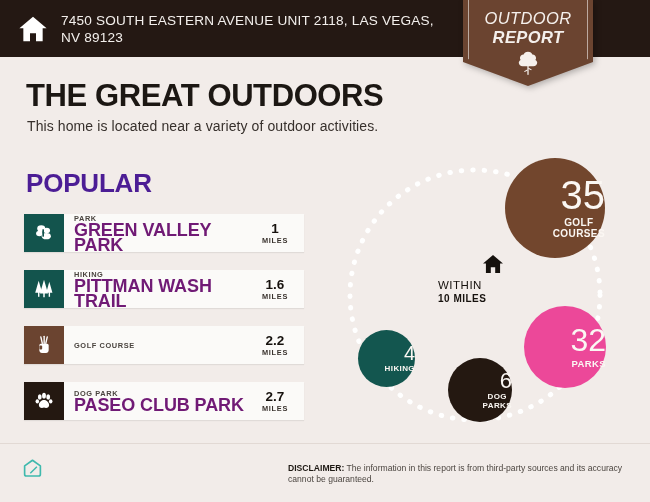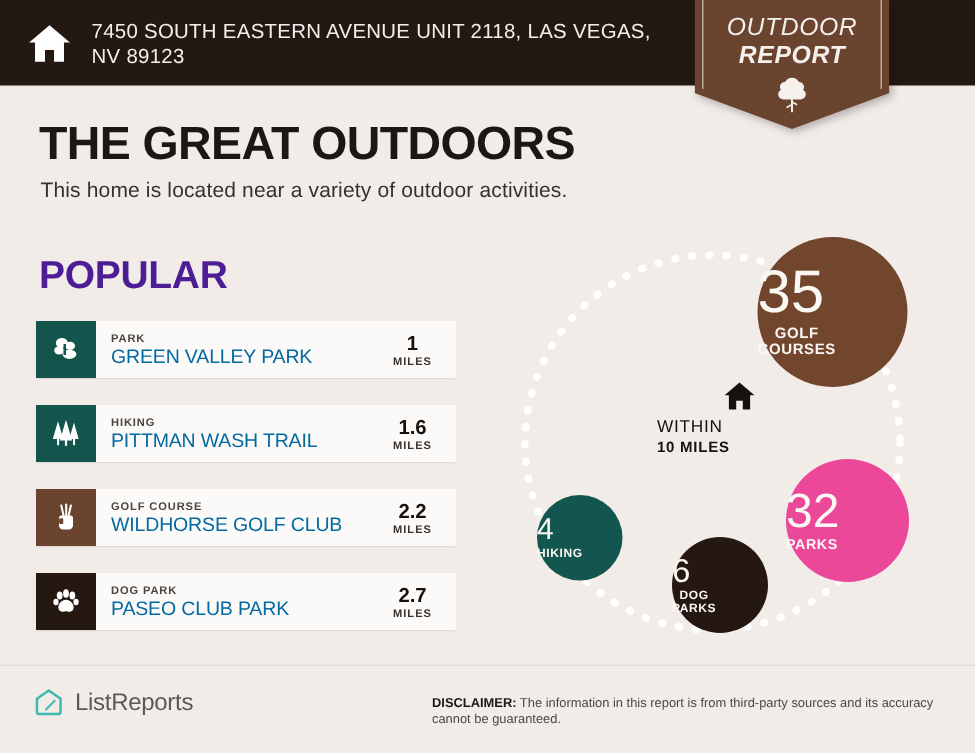--- a/index.html
+++ b/index.html
@@ -71,34 +71,34 @@
   .row{
     display:flex;align-items:stretch;height:38px;margin-bottom:18px;
     background:#fbfaf8;box-shadow:0 1px 1px rgba(0,0,0,.07);
   }
   .row-icon{
     width:40px;flex:0 0 40px;display:flex;align-items:center;justify-content:center;
   }
   .row-icon svg{width:22px;height:22px;display:block;}
   .row-body{flex:1 1 auto;display:flex;flex-direction:column;justify-content:center;padding-left:10px;}
   .row-cat{font-size:7.4px;font-weight:bold;letter-spacing:.6px;color:#4a443f;line-height:9px;}
-  .row-name{font-size:13px;font-weight:normal;color:#0369a1;letter-spacing:-.1px;line-height:15px;}
+  .row-name{font-size:18px;font-weight:bold;color:#701a75;letter-spacing:-.1px;line-height:15px;}
   .row-dist{
     flex:0 0 52px;display:flex;flex-direction:column;align-items:center;justify-content:center;
     padding-right:6px;box-sizing:border-box;
   }
   .row-num{font-size:13.5px;font-weight:bold;color:#16110d;line-height:14px;}
   .row-unit{font-size:7.4px;font-weight:bold;letter-spacing:.7px;color:#3a332e;line-height:9px;}
 
   
   .diagram{position:absolute;left:330px;top:145px;width:320px;height:295px;}
   .dots{position:absolute;left:0;top:0;}
   .bubble{
     position:absolute;border-radius:50%;display:flex;flex-direction:column;
-    align-items:flex-start;justify-content:center;color:#fbf7f3;text-align:center;
+    align-items:flex-end;justify-content:center;color:#fbf7f3;text-align:center;
   }
   .bubble .num{font-weight:normal;}
   .bubble .lab{font-weight:bold;letter-spacing:.4px;}
 
   .b-golf{left:175px;top:13px;width:100px;height:100px;background:#72462d;}
   .b-golf .num{font-size:40px;line-height:36px;margin-bottom:4px;}
   .b-golf .lab{font-size:10px;line-height:11.5px;}
 
   .b-parks{left:194px;top:161px;width:82px;height:82px;background:#ec4899;}
   .b-parks .num{font-size:32px;line-height:30px;margin-bottom:3px;}
@@ -215,21 +215,20 @@
         <svg viewBox="0 0 24 24">
           <path fill="#fff" d="M8.5 10.5h7c.9 0 1.6.8 1.6 1.7v5.6c0 1.6-1.3 2.9-2.9 2.9h-4.4c-1.6 0-2.9-1.3-2.9-2.9v-5.6c0-.9.7-1.7 1.6-1.7z"></path>
           <rect x="8.6" y="2.4" width="1.5" height="8.6" rx=".7" fill="#fff" transform="rotate(-13 9.3 6.7)"></rect>
           <rect x="11.4" y="1.8" width="1.5" height="9.2" rx=".7" fill="#fff"></rect>
           <rect x="14" y="2.4" width="1.5" height="8.6" rx=".7" fill="#fff" transform="rotate(13 14.7 6.7)"></rect>
           <rect x="7" y="12.6" width="3" height="4.2" rx="1" fill="#6b4430"></rect>
         </svg>
       </div>
       <div class="row-body">
         <div class="row-cat">GOLF COURSE</div>
-        <div class="row-name">WILDHORSE GOLF CLUB</div>
       </div>
       <div class="row-dist">
         <div class="row-num">2.2</div>
         <div class="row-unit">MILES</div>
       </div>
     </div>
 
     <div class="row">
       <div class="row-icon" style="background:#241811">
         <svg viewBox="0 0 24 24">
@@ -293,20 +292,19 @@
     </div>
   </div>
 
   <div class="footer-rule"></div>
 
   <div class="logo">
     <svg viewBox="0 0 24 24">
       <path fill="none" stroke="#3fb9ad" stroke-width="1.9" stroke-linejoin="round" d="M12 2.6 21 9v9.6a2 2 0 0 1-2 2H5a2 2 0 0 1-2-2V9z"></path>
       <path fill="none" stroke="#3fb9ad" stroke-width="1.6" d="M9.5 17.5 17 10"></path>
     </svg>
-    <span class="lt">ListReports</span>
   </div>
 
   <div class="disclaimer">
     <b>DISCLAIMER:</b><span> The information in this report is from third-party sources and its accuracy cannot be guaranteed.</span>
   </div>
 
 </div>
 
 </body></html>

